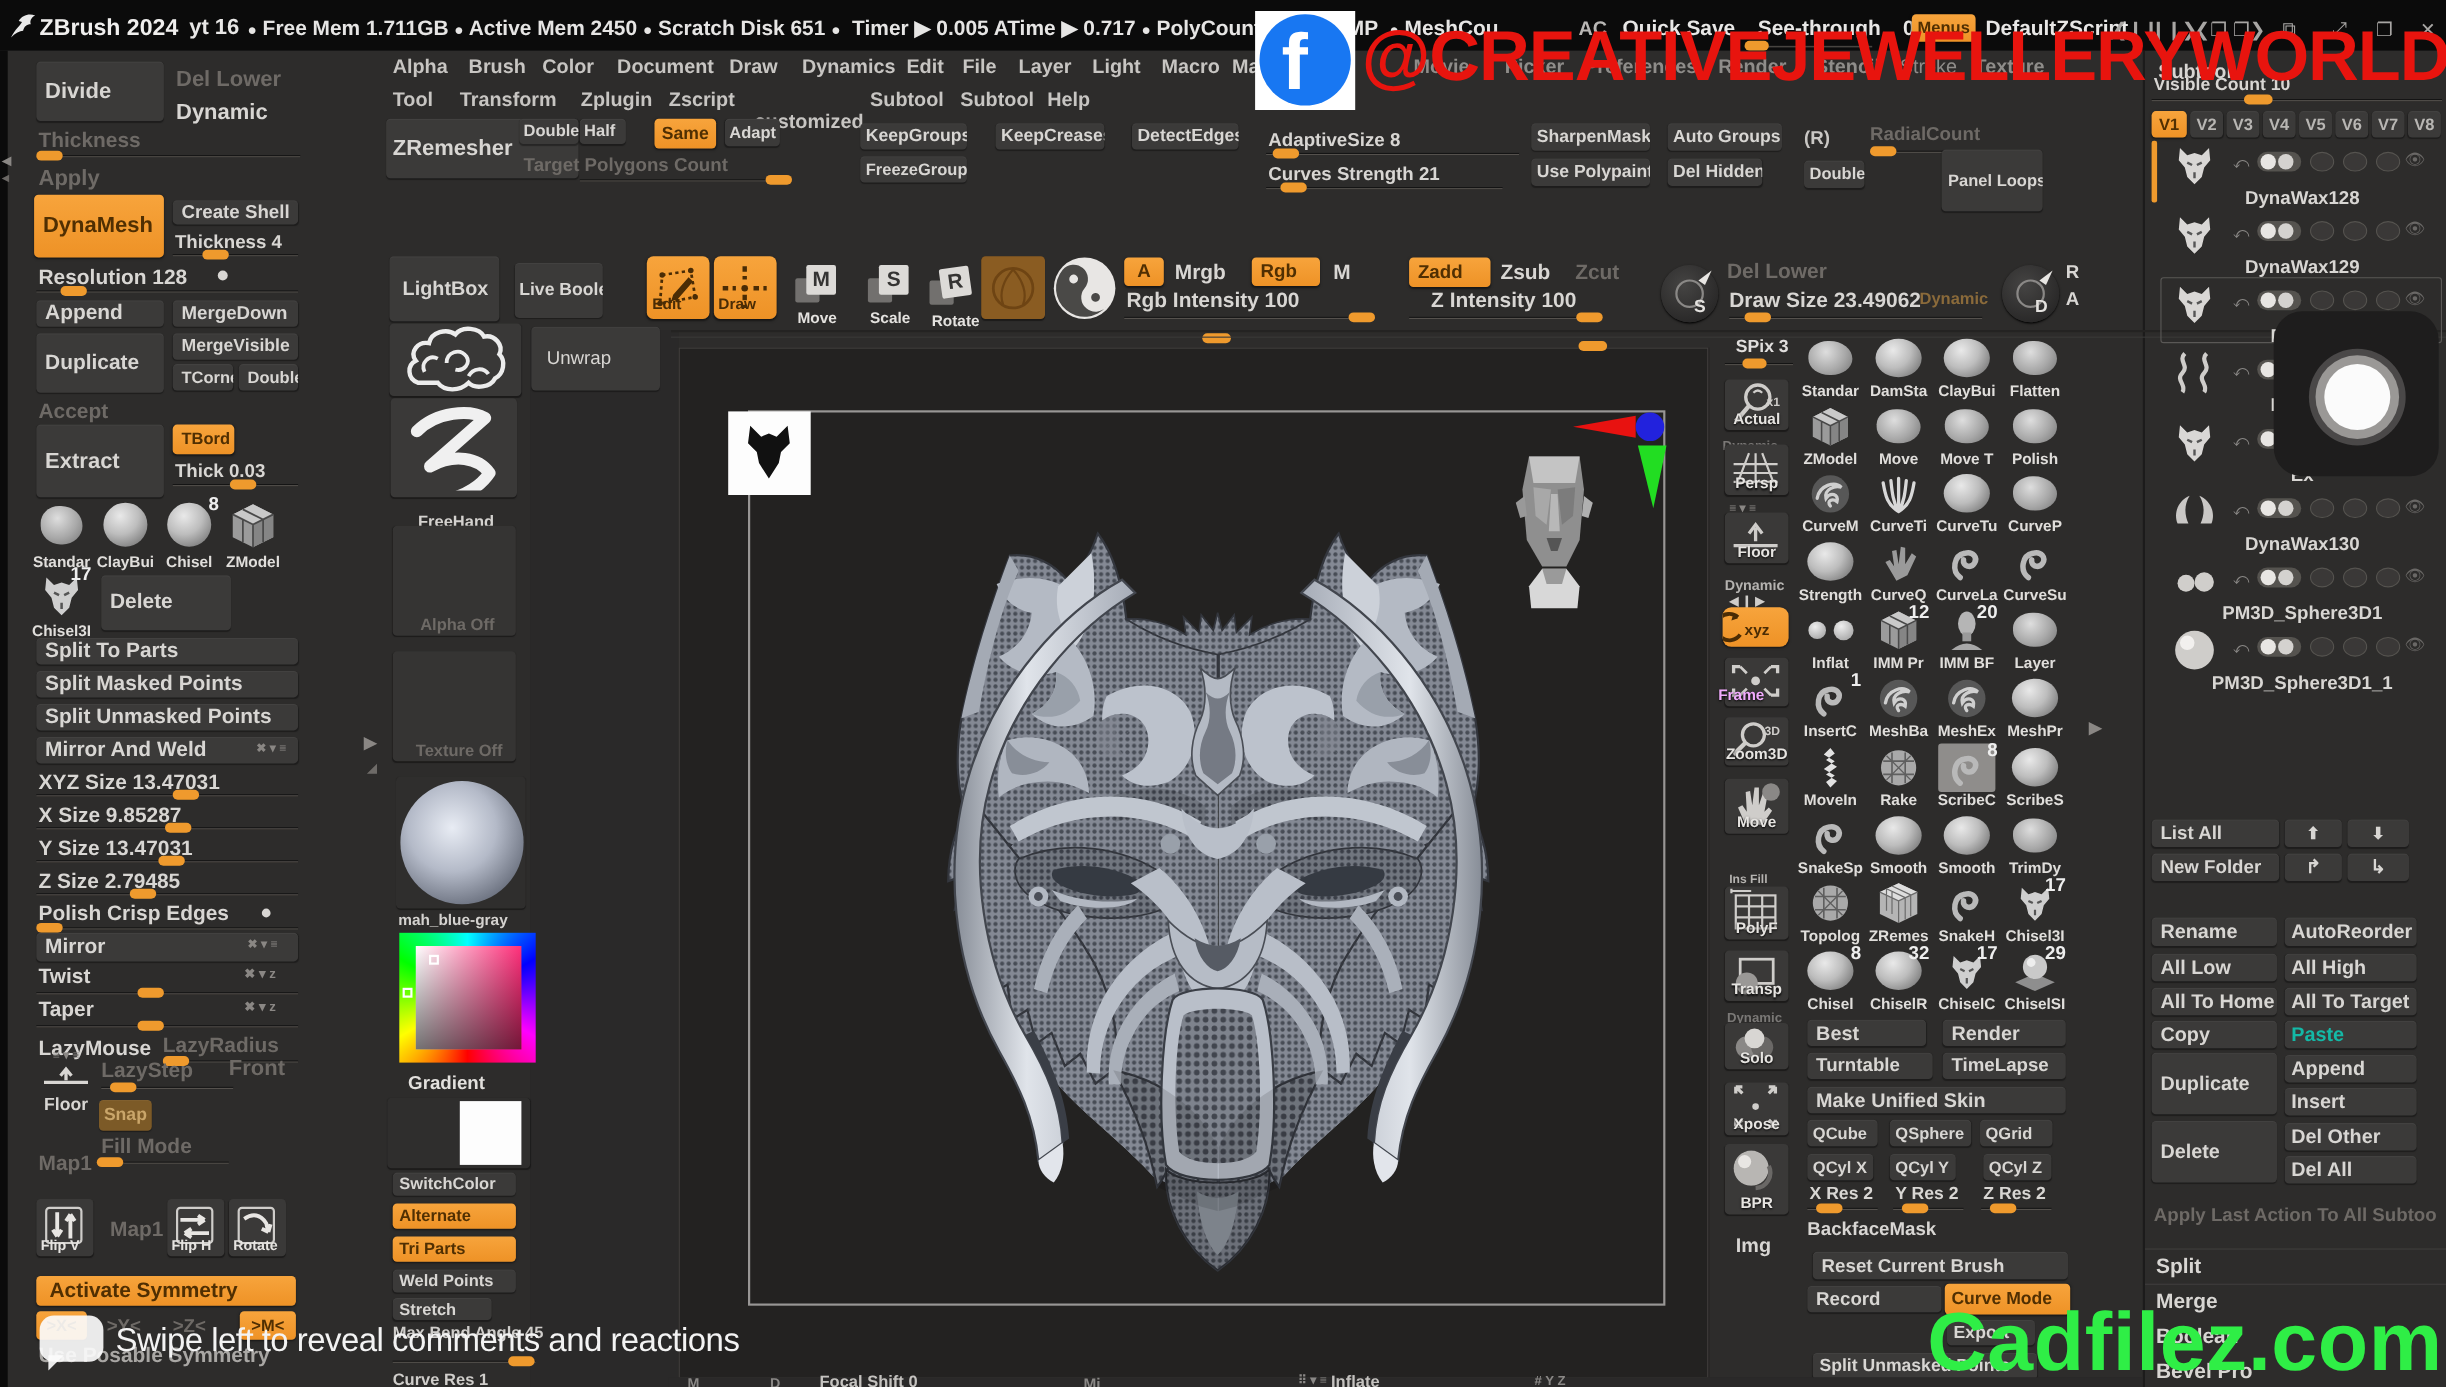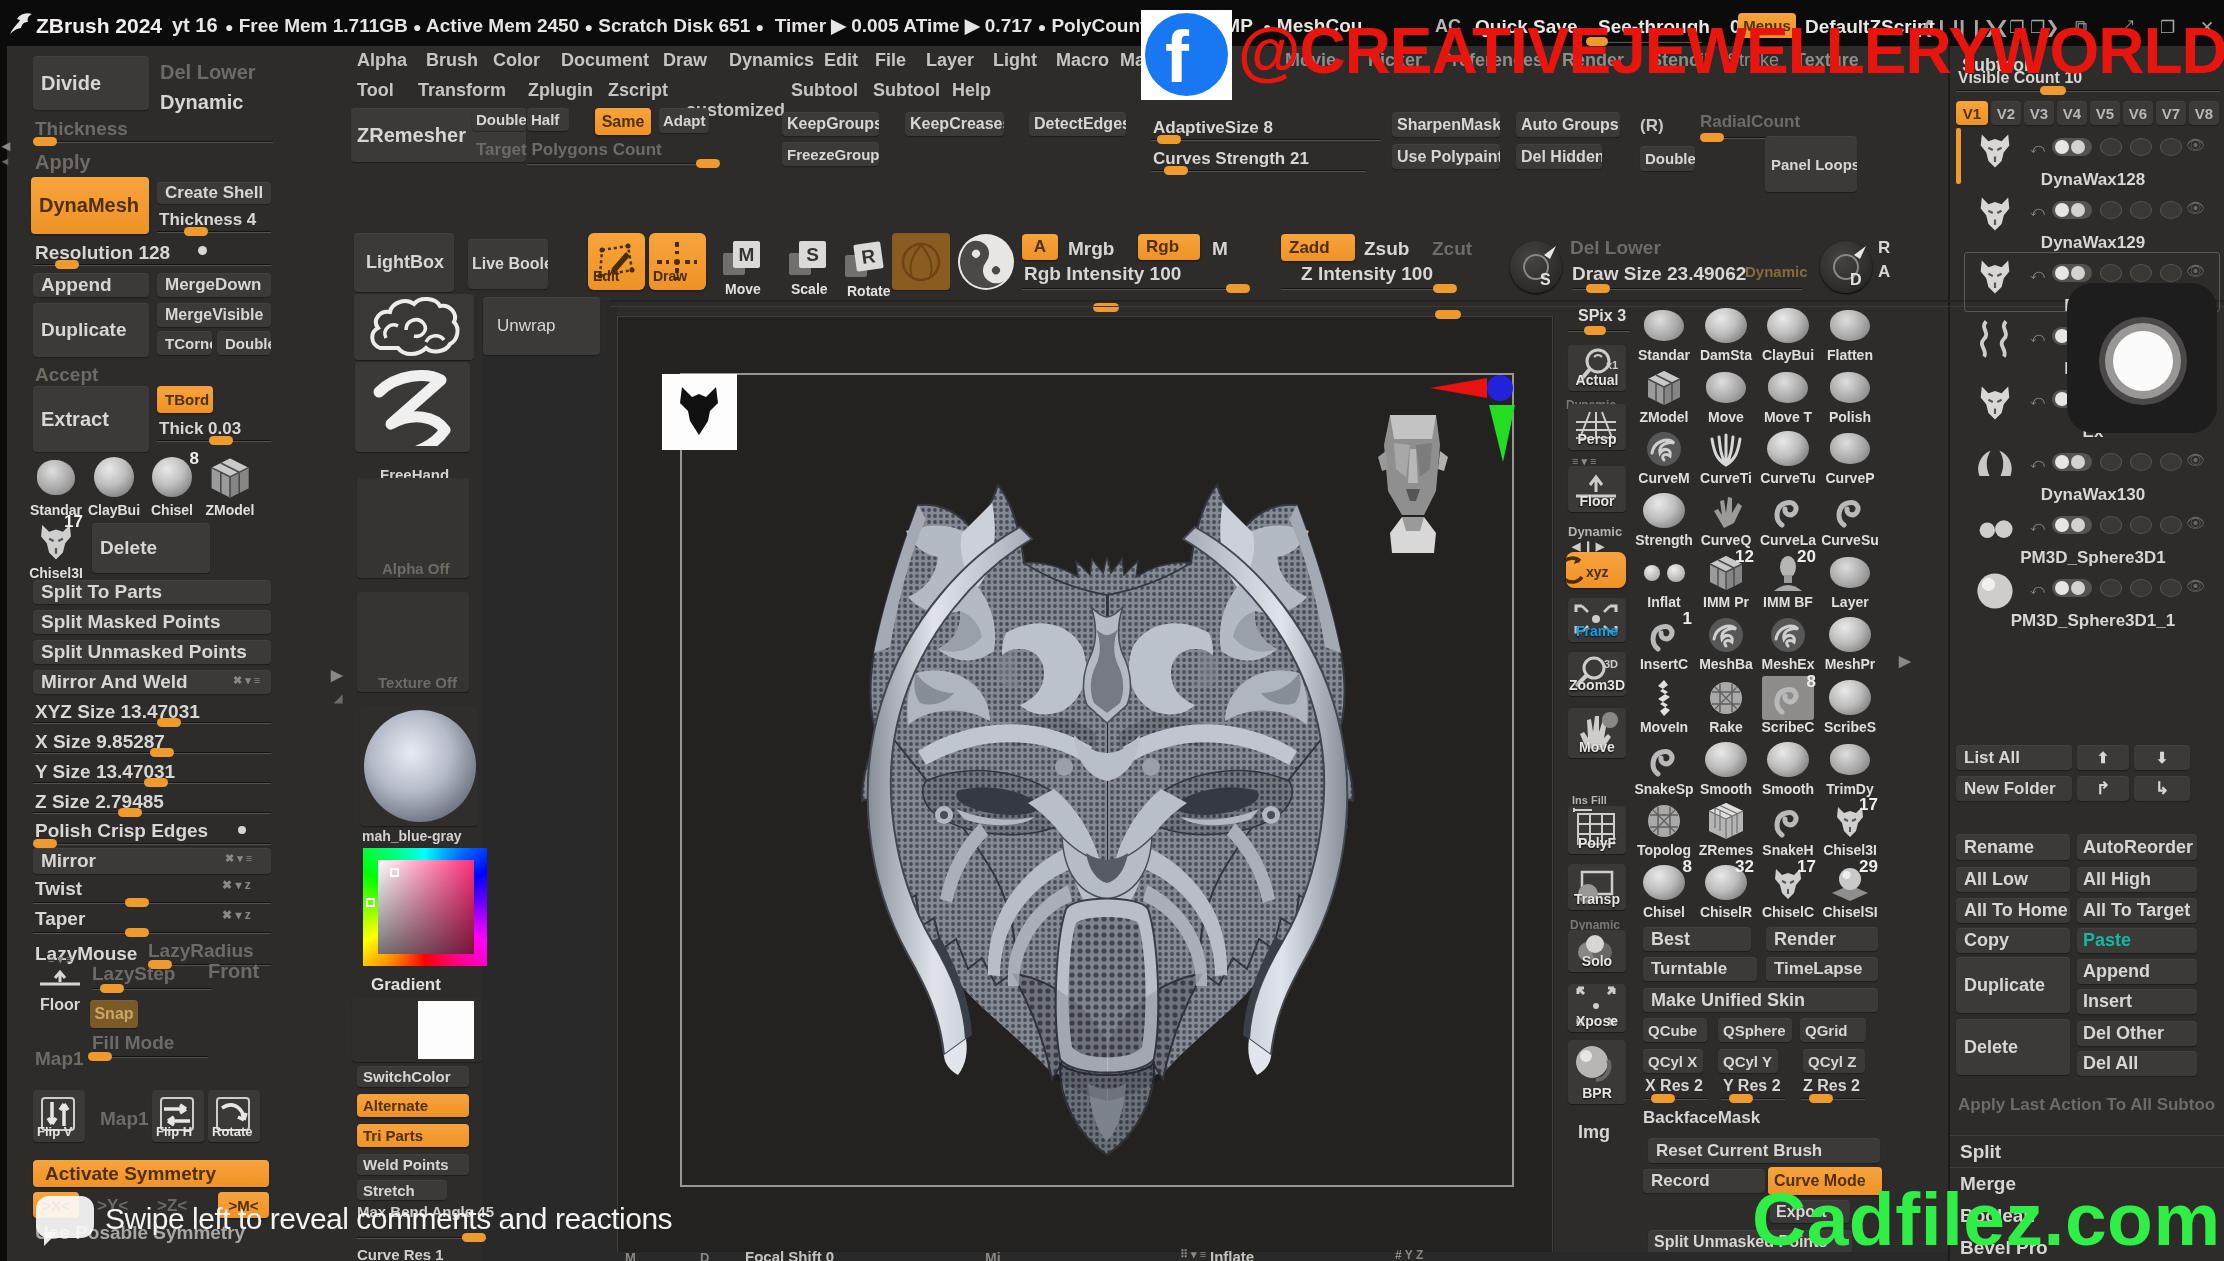--- a/index.html
+++ b/index.html
@@ -499,21 +499,21 @@
       <path d="M14 10 A12 12 0 1 0 16 26" stroke="#4a2c05" stroke-width="3.5" fill="none"></path>
       <path d="M10 6 L14 11 L8 13 Z" fill="#4a2c05"></path>
       <text x="20" y="26" fill="#4a2c05" font-size="14" font-weight="bold">xyz</text>
     </svg>
   </div>
 <div class="tile" style="left:1568px;top:598px;width:58px;height:44px"><svg width="56" height="42" viewBox="0 0 56 42">
       <path d="M14 8 L8 8 L8 14 M42 8 L48 8 L48 14 M8 28 L8 34 L14 34 M48 28 L48 34 L42 34" stroke="#cfcdca" stroke-width="3" fill="none"></path>
       <circle cx="28" cy="21" r="4" fill="#cfcdca"></circle>
       <path d="M14 8 L20 14 M42 8 L36 14 M14 34 L20 28 M42 34 L36 28" stroke="#cfcdca" stroke-width="2.5"></path>
     </svg></div>
-<div class="lbl" style="left:1562px;top:623px;width:70px;text-align:center;font-size:14px;font-weight:700;color:#0ea5e9;text-shadow:0 1px 2px #000">Frame</div>
+<div class="lbl" style="left:1562px;top:623px;width:70px;text-align:left;font-size:14px;font-weight:700;color:#f0abfc;text-shadow:0 1px 2px #000">Frame</div>
 <div class="tile" style="left:1568px;top:652px;width:58px;height:44px"><svg width="56" height="42" viewBox="0 0 56 42">
       <circle cx="26" cy="16" r="10" fill="none" stroke="#cfcdca" stroke-width="3"></circle>
       <path d="M19 23 L8 34" stroke="#cfcdca" stroke-width="4"></path>
       <text x="36" y="16" fill="#cfcdca" font-size="11" font-weight="bold">3D</text>
     </svg></div>
 <div class="lbl" style="left:1562px;top:677px;width:70px;text-align:center;font-size:14px;font-weight:700;color:#e6e4e1;text-shadow:0 1px 2px #000">Zoom3D</div>
 <div class="tile" style="left:1568px;top:708px;width:58px;height:50px"><svg width="56" height="48" viewBox="0 0 56 48">
       <path d="M18 40 L12 26 L16 24 L20 30 L19 12 L23 11 L25 24 L27 8 L31 8 L31 24 L35 12 L39 14 L36 30 L40 26 L43 29 L34 42 Z" fill="#cfcdca"></path>
       <circle cx="42" cy="12" r="8" fill="#8a8886"></circle>
     </svg></div>

